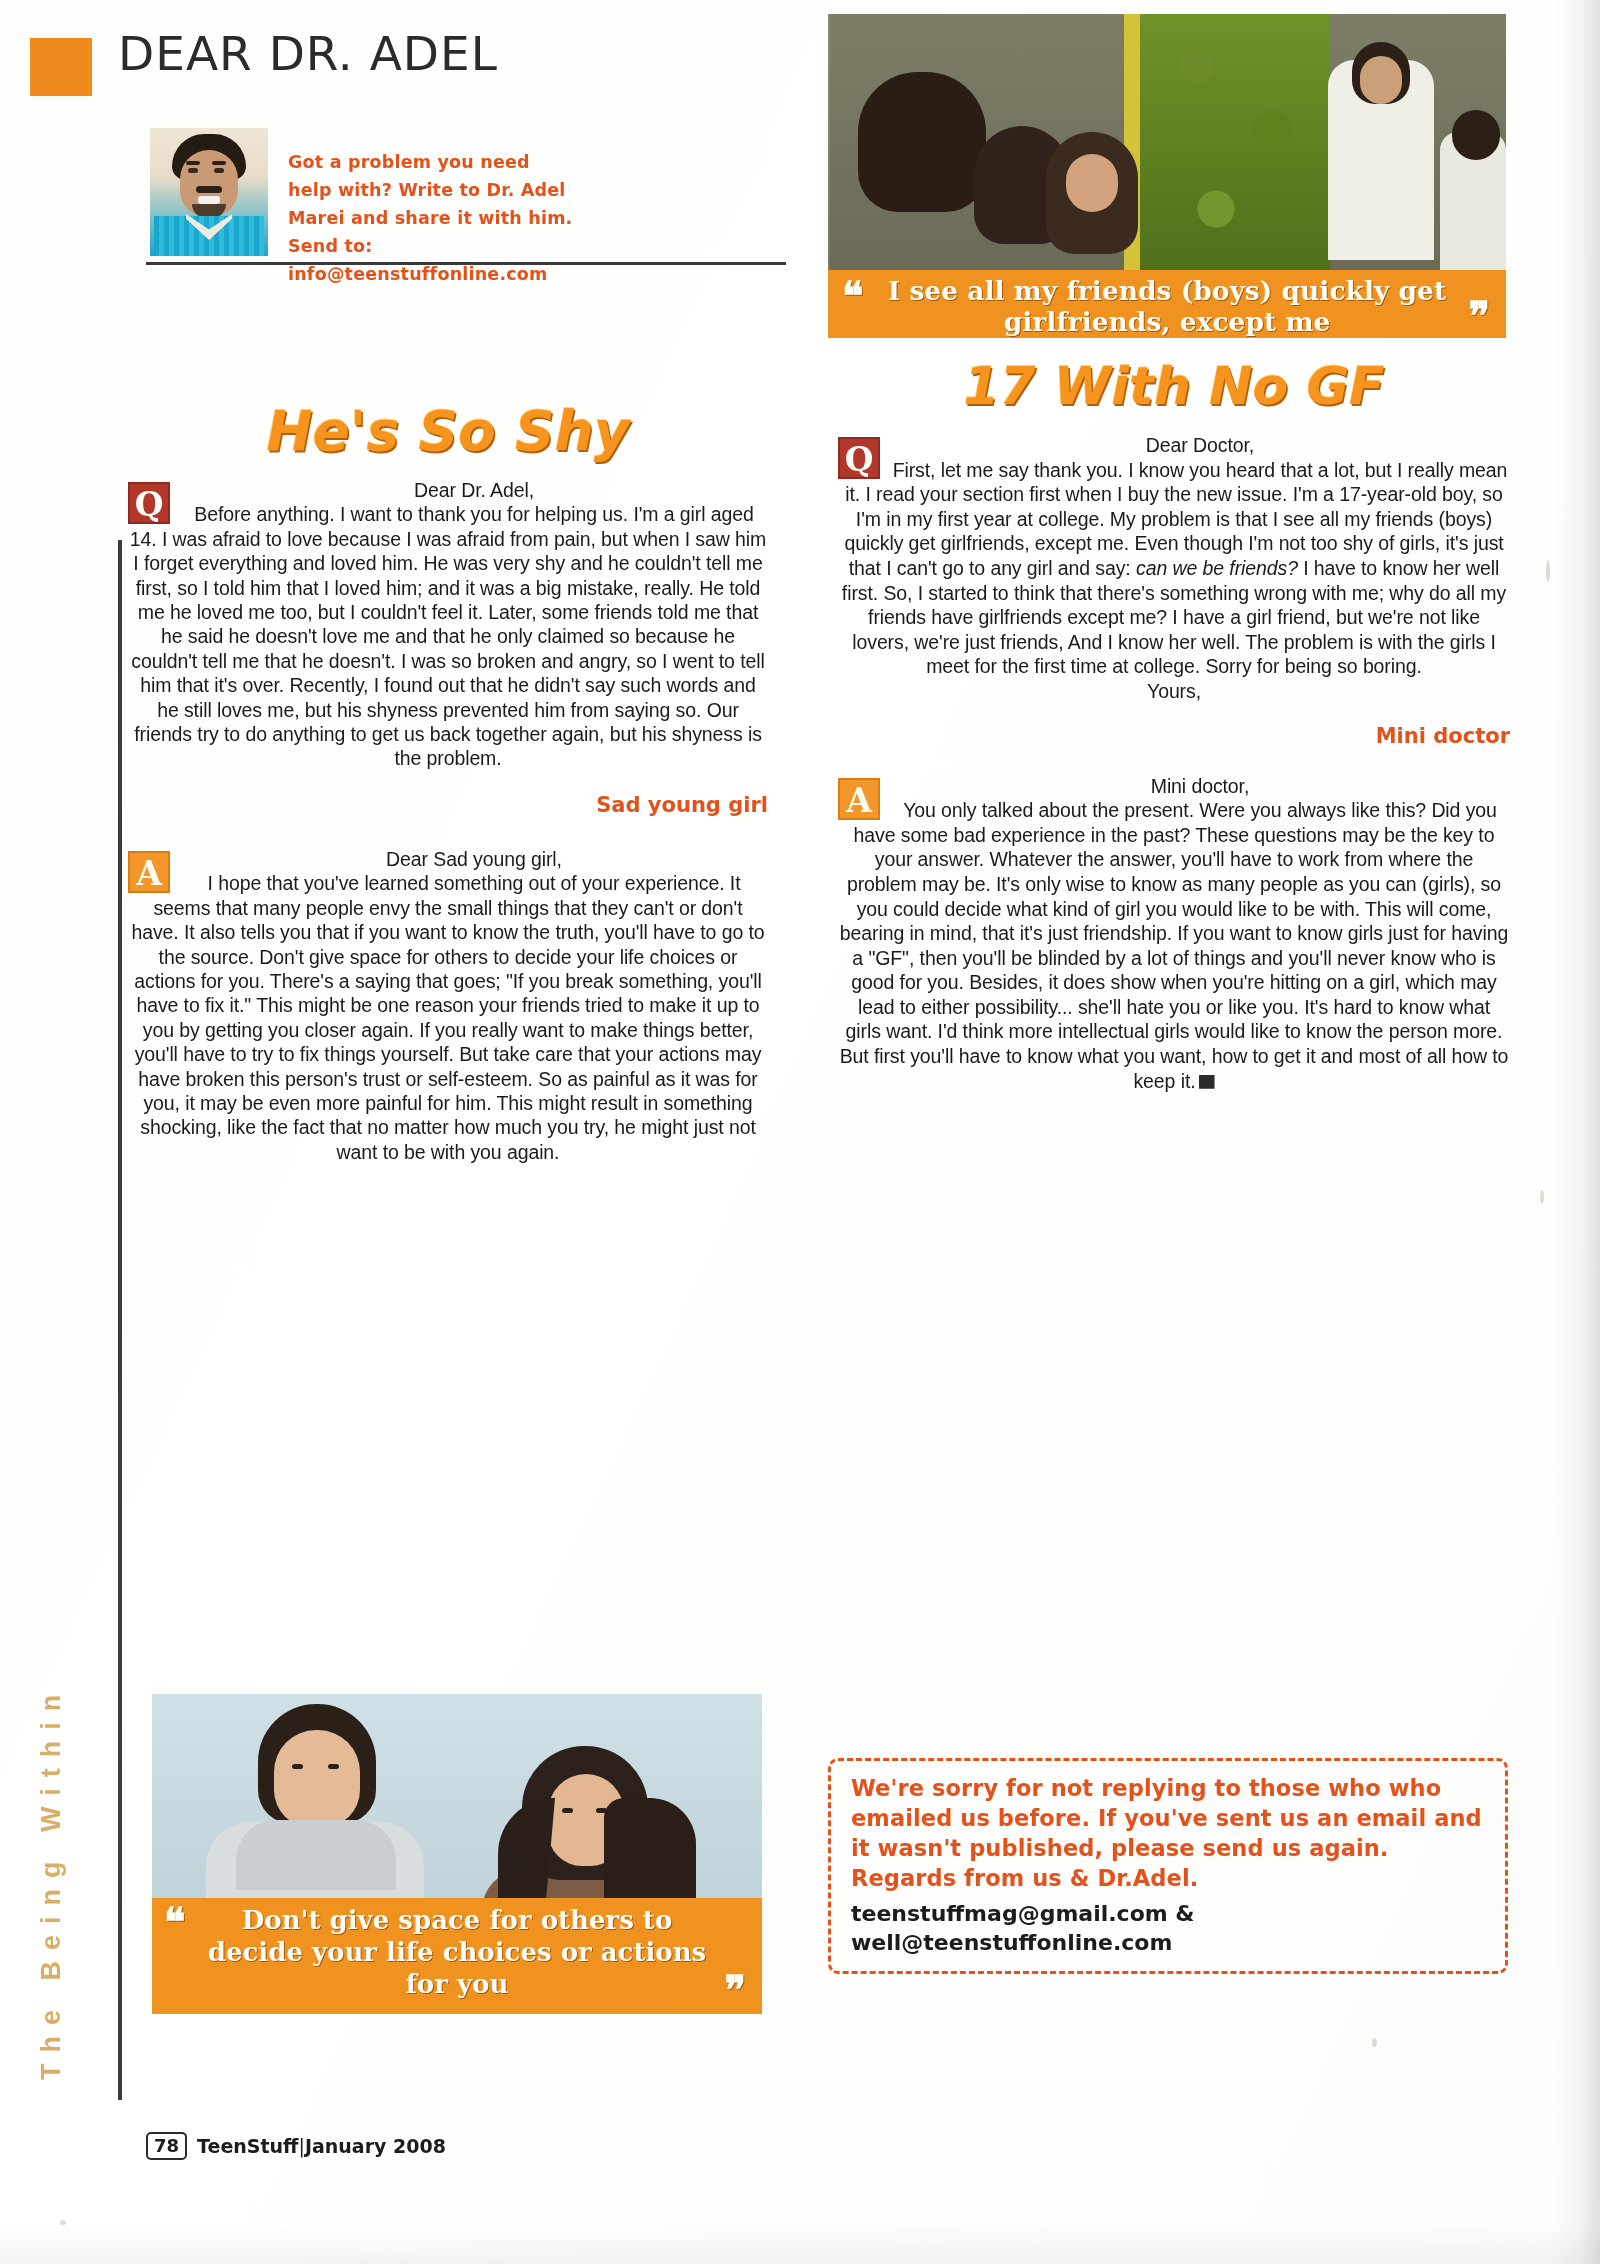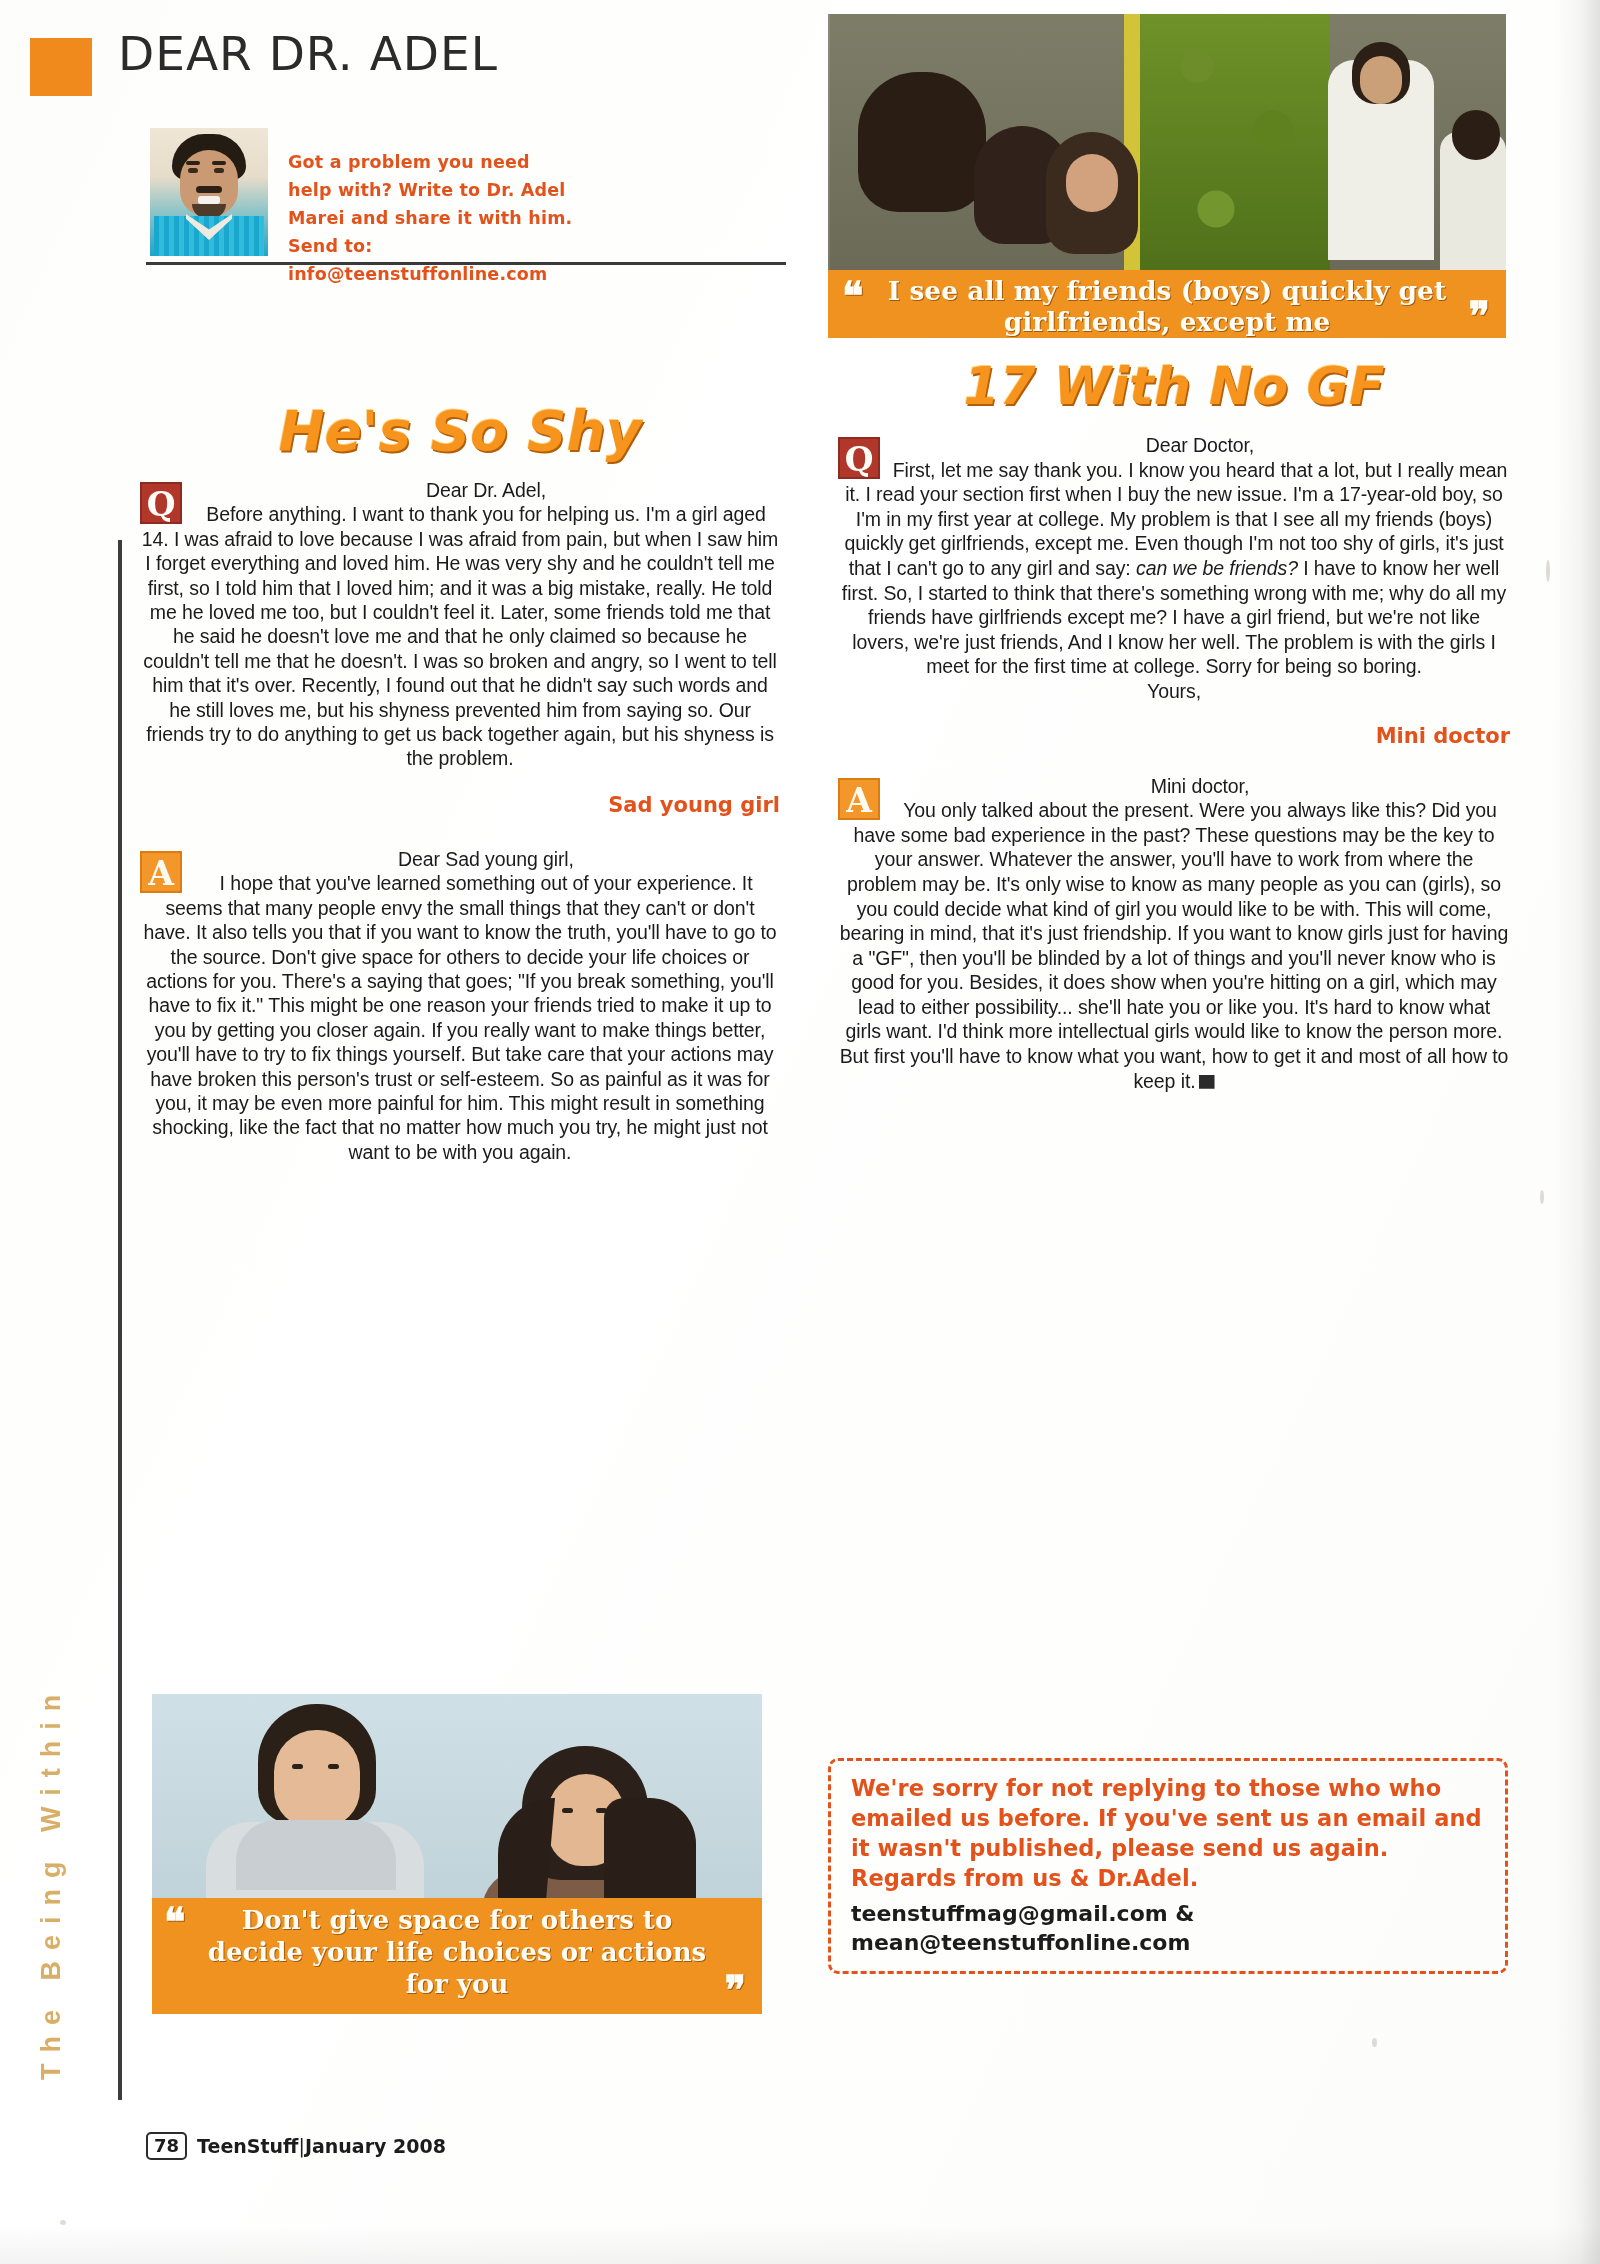--- a/index.html
+++ b/index.html
@@ -120,21 +120,21 @@
   }
 
   .col-rule {
     position: absolute;
     left: 118px; top: 540px;
     width: 4px; height: 1560px;
     background: #3c3c3c;
   }
 
   
-  .col-left  { position:absolute; left:140px; top:400px; width:640px; }
+  .col-left  { position:absolute; left:128px; top:400px; width:640px; }
   .col-right { position:absolute; left:838px; top:355px; width:672px; }
 
   .headline {
     font-family: "DejaVu Sans", sans-serif;
     font-weight: 700;
     font-style: italic;
     font-size: 55px;
     color: #f7941d;
     text-align: center;
     letter-spacing: 0px;
@@ -456,21 +456,21 @@
   <div class="photo-caption">
     <span class="quote-mark open">❝</span>
     <span>Don't give space for others to decide your life choices or actions for you</span>
     <span class="quote-mark close">❞</span>
   </div>
 
   <div class="note-box">
     <div class="note-main">We're  sorry for not replying to those who who emailed us before. If you've sent us an email and it wasn't published, please send us again. Regards from us &amp; Dr.Adel.</div>
     <div class="note-emails">
       <div>teenstuffmag@gmail.com &amp;</div>
-      <div>mean@teenstuffonline.com</div>
+      <div>well@teenstuffonline.com</div>
     </div>
   </div>
 
   <div class="footer">
     <div class="page-num">78</div>
     <div class="footer-text"><span>TeenStuff</span><span class="sep">|</span><span>January 2008</span></div>
   </div>
 
   <div class="scan-edge-right"></div>
   <div class="scan-edge-bottom"></div>

